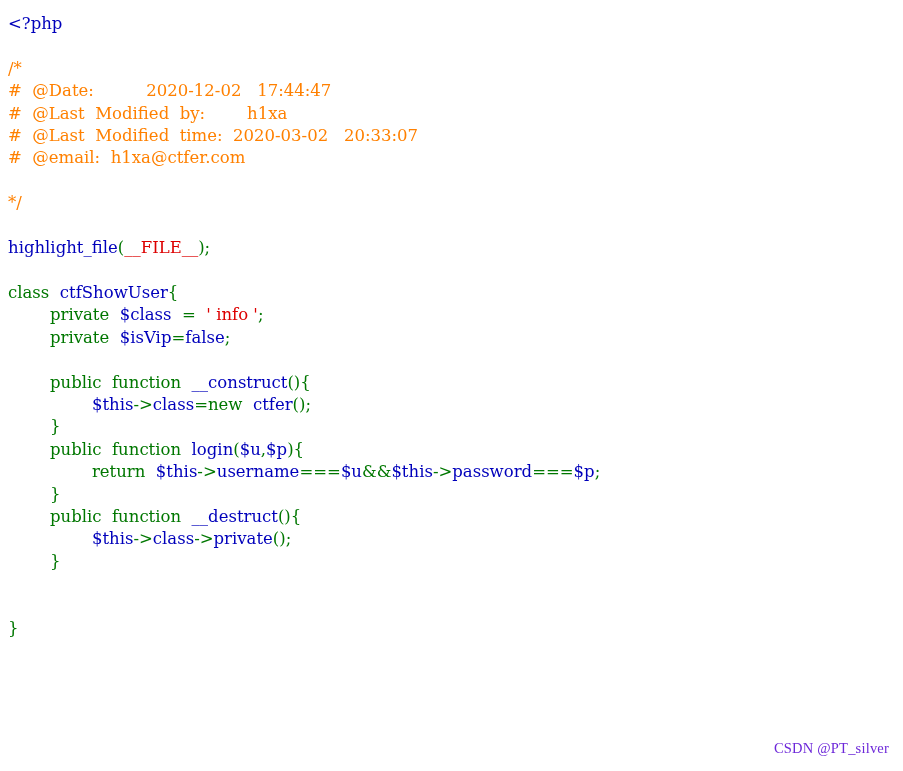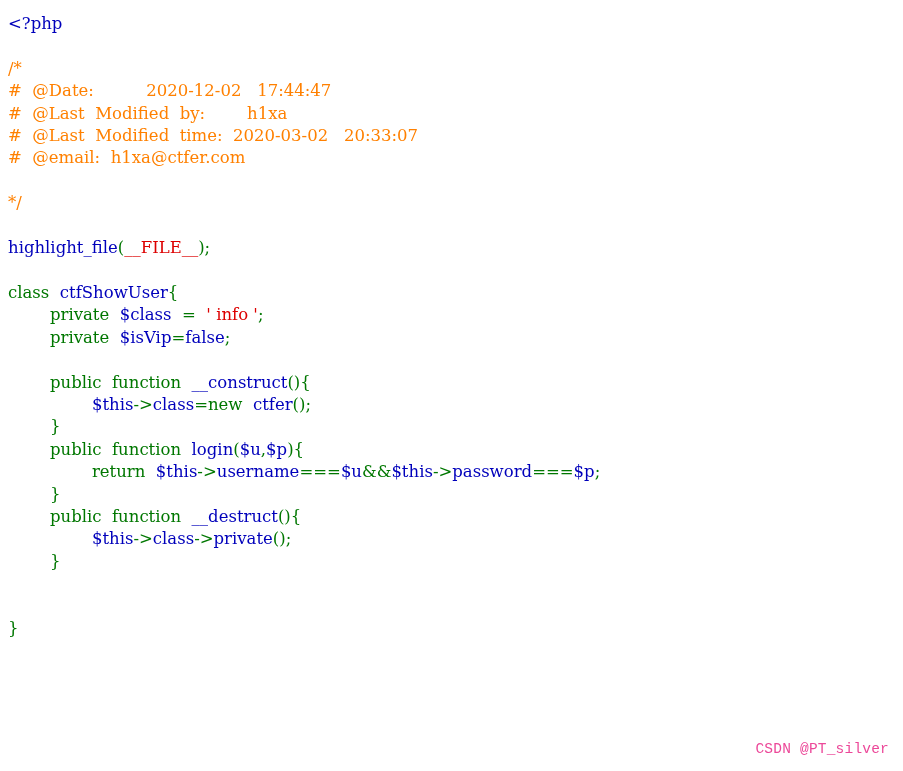--- a/index.html
+++ b/index.html
@@ -37,23 +37,23 @@
 
   .code-line {
     display: block;
     min-height: 22.4px;
   }
 
   #csdn-watermark {
     position: absolute;
     right: 14px;
     bottom: 14px;
-    font-family: Liberation Mono, monospace;
+    font-family: Liberation Serif, serif;
     font-size: 14.5px;
-    color: #ec4899;
+    color: #6d28d9;
     letter-spacing: 0.2px;
     white-space: pre;
     margin-top: 11px;
   }
 </style>
 </head>
 <body style="background: rgb(255, 255, 255);">
 
 <pre id="code-listing"><span class="code-line"><span class="tok-default">&lt;?php</span>
 </span><span class="code-line">

